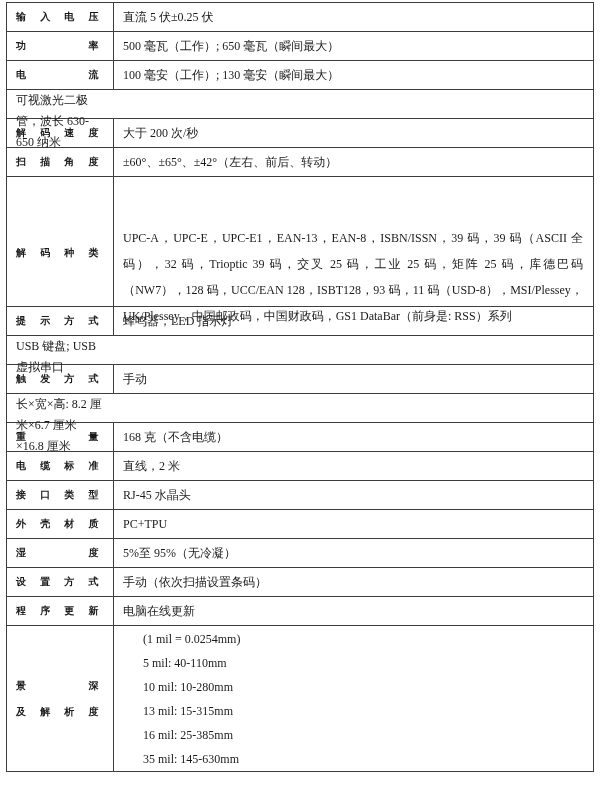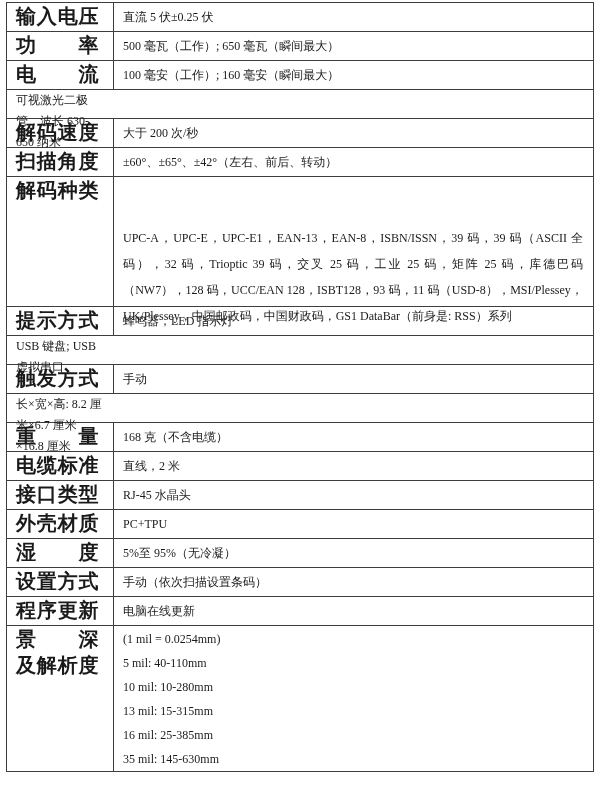--- a/index.html
+++ b/index.html
@@ -33,24 +33,24 @@
     box-sizing: border-box;
   }
   .row.h-std  { height: 29px; }
   .row.h-big  { height: 130px; }
   .row.h-dof  { height: 146px; }
 
   .cell-label {
     border-right: 1px solid #3d3d3d;
     box-sizing: border-box;
     display: flex;
-    align-items: flex-start;
+    align-items: center;
     padding: 0 14px 0 9px;
     font-weight: bold;
-    font-size: 20px;
+    font-size: 10px;
     letter-spacing: 0.5px;
   }
   .cell-label .lbl {
     display: block;
     width: 100%;
     text-align: justify;
     text-align-last: justify;
     white-space: pre-line;
     line-height: 26px;
   }
@@ -67,21 +67,21 @@
     line-height: 21px;
     white-space: pre-line;
   }
   
   .row.h-big .cell-value .val {
     text-align: justify;
     line-height: 26px;
   }
   .row.h-big .cell-value { align-items: center; margin-top: 48px; }
   
-  .row.h-dof .cell-value .val { line-height: 24px; }
+  .row.h-dof .cell-value .val { line-height: 24px; margin-left: 20px; }
 </style>
 </head>
 <body>
 
 <div id="page">
   <div id="spec-table">
 
     <div class="row h-std">
       <div class="cell-label">
           <span class="lbl">输入电压</span>
@@ -98,21 +98,21 @@
       <div class="cell-value">
           <span class="val">500 毫瓦（工作）; 650 毫瓦（瞬间最大）</span>
         </div>
     </div>
 
     <div class="row h-std">
       <div class="cell-label">
           <span class="lbl">电流</span>
         </div>
       <div class="cell-value">
-          <span class="val">100 毫安（工作）; 160 毫安（瞬间最大）</span>
+          <span class="val">100 毫安（工作）; 130 毫安（瞬间最大）</span>
         </div>
     </div>
 
     <div class="row h-std">
       <div class="cell-value">
           <span class="val">可视激光二极管，波长 630-650 纳米</span>
         </div>
     </div>
 
     <div class="row h-std">

